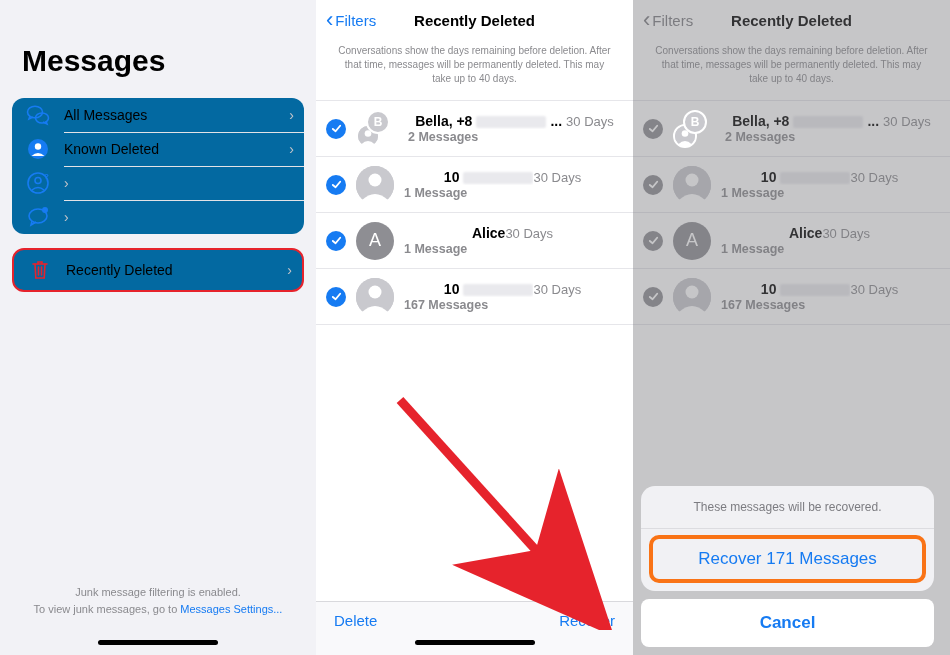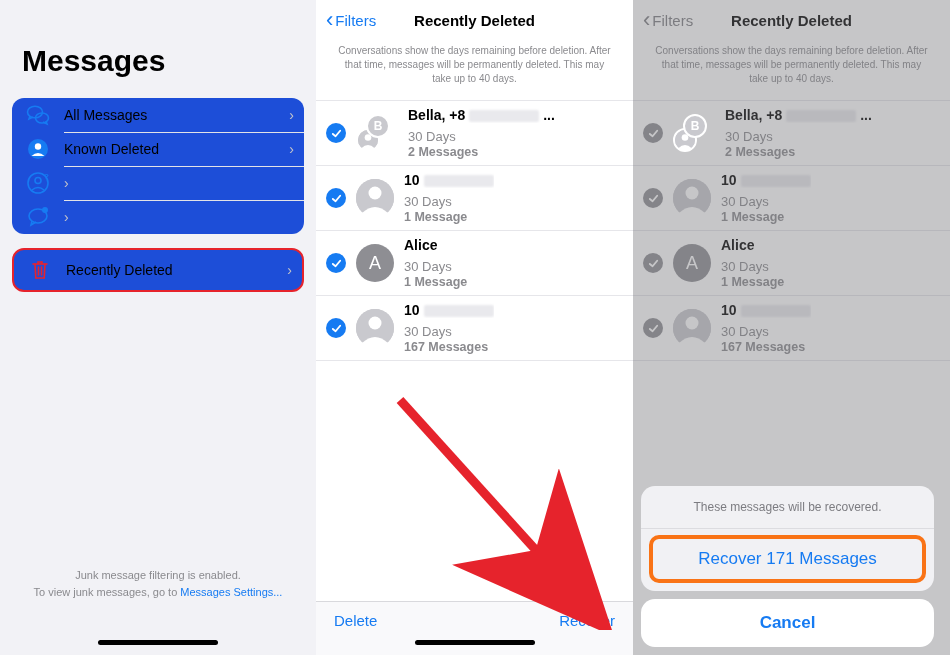--- a/index.html
+++ b/index.html
@@ -20,21 +20,21 @@
   .panel2 { width: 317px; background:#fff; }
   .panel3 { width: 317px; background:#fff; }
 
   
   .p1-title {
     font-size: 30px; font-weight: 700; color:#000;
     padding: 44px 0 0 22px;
   }
   .p1-group {
     margin: 20px 12px 0 12px;
-    background:#1d4ed8;
+    background:#0369a1;
     border-radius: 12px;
     overflow:hidden;
   }
   .p1-row {
     display:flex; align-items:center;
     height: 34px;
     padding: 0 10px 0 12px;
     position:relative;
   }
   .p1-row + .p1-row::before {
@@ -42,21 +42,21 @@
     height:1px; background:#e3e3e7;
   }
   .p1-icon { width:28px; display:flex; align-items:center; justify-content:center; margin-right:12px;}
   .p1-label { flex:1; font-size:14px; color:#000; }
   .chev { color:#c5c5c9; font-size:14px;}
   .p1-group.highlight {
     border:2px solid #e6232c; border-radius:12px;
   }
   .p1-group.highlight .p1-row { height:40px; }
   .p1-footer {
-    position:absolute; bottom:55px; left:0; right:0;
+    position:absolute; bottom:38px; left:0; right:0;
     text-align:center; font-size:11px; color:#8a8a8e; line-height:1.5;
     padding: 0 20px;
     margin-top: 20px;
   }
   .p1-footer a { color:#167bf2; text-decoration:none;}
   .home-ind {
     position:absolute; bottom:10px; left:50%; transform:translateX(-50%);
     width:120px; height:5px; border-radius:3px; background:#000;
   }
 
@@ -100,21 +100,21 @@
   }
   .avatar.group .g1, .avatar.group .g2 {
     position:absolute; width:24px; height:24px; border-radius:50%;
     background:#c9c9ce; display:flex; align-items:center; justify-content:center;
     color:#fff; font-size:12px; font-weight:600; border:2px solid #fff;
   }
   .avatar.group .g1 { top:0; left:10px; z-index:2;}
   .avatar.group .g2 { bottom:0; left:0; z-index:1;}
   .avatar svg { width:38px; height:38px; }
   .conv-main { flex:1; min-width:0; }
-  .conv-top { display:flex; justify-content:center; align-items:baseline; gap:6px;flex-direction:column;}
+  .conv-top { display:flex; justify-content:center; align-items:baseline; }
   .conv-name { font-size:14px; font-weight:600; color:#000; white-space:nowrap; overflow:hidden; text-overflow:ellipsis;}
   .conv-name .blur {
     display:inline-block; background:#e9e9ed; color:#e9e9ed;
     height:12px; width:70px; border-radius:2px; vertical-align:middle;
     margin-left:4px; filter: blur(1px);
   }
   .dots { color:#000; padding:0 4px; font-weight:700; }
   .conv-days { font-size:13px; color:#8a8a8e; white-space:nowrap;}
   .conv-sub { font-size:12.5px; color:#8a8a8e; margin-top:1px;font-weight:bold;}
   .toolbar {
@@ -150,21 +150,21 @@
     border-bottom:1px solid #dcdce0;
   }
   .as-action {
     text-align:center; font-size:17px; color:#167bf2; padding:14px 10px;
   }
   .as-action.highlight-box {
     border:4px solid #f97316; border-radius:10px;
     margin:6px 8px 8px; padding:10px;
   }
   .as-cancel {
-    background:#fff; border-radius:14px; text-align:center;
+    background:#fff; border-radius:8px; text-align:center;
     font-size:17px; font-weight:600; color:#167bf2; padding:14px;
   }
 </style>
 </head>
 <body>
 
 <div class="panel panel1">
   <div class="p1-title">Messages</div>
 
   <div class="p1-group">

